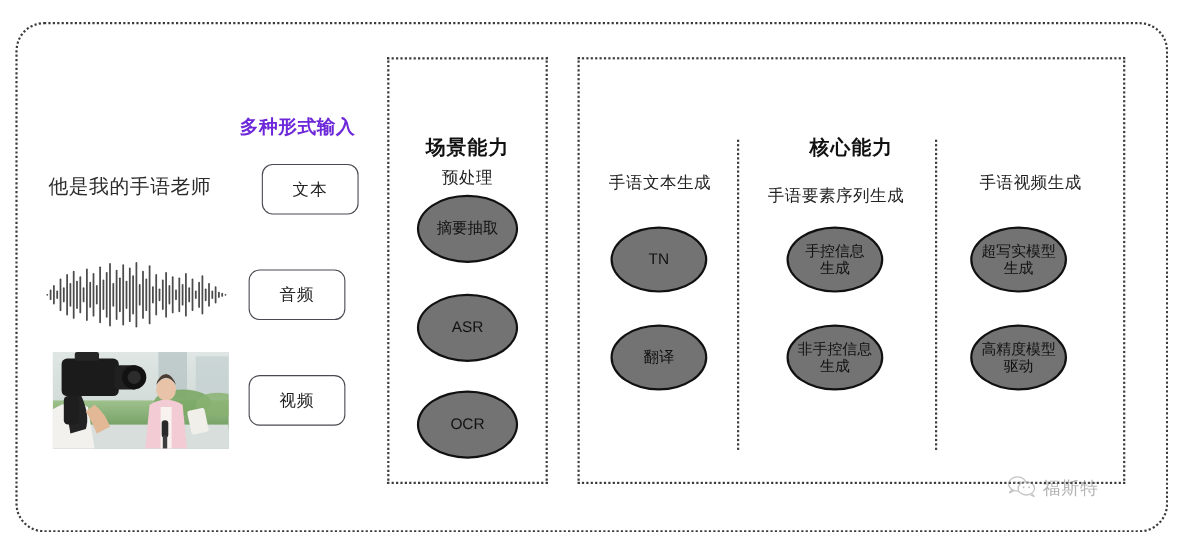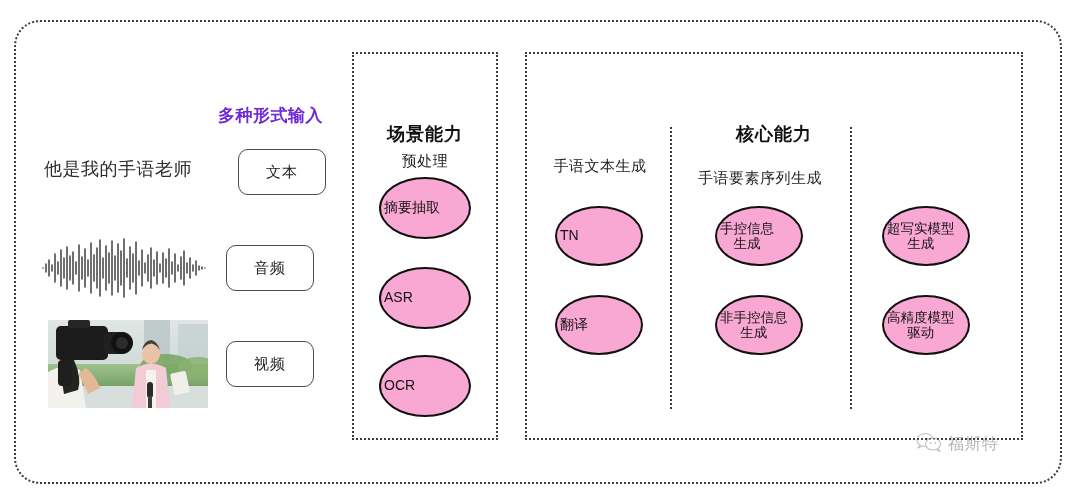--- a/index.html
+++ b/index.html
@@ -56,24 +56,24 @@
     top:73px;height:282px;
   }
   .vdiv-1{left:143px;}
   .vdiv-2{left:323px;}
 
   
   .oval{
     position:absolute;
     border:2.5px solid #111;
     border-radius:50%;
-    display:flex;align-items:center;
+    display:flex;align-items:center;justify-content:center;
     text-align:center;
     box-sizing:border-box;
-    background:#f9a8d4;
+    background:#737373;
     line-height:1.12;
     color:#111;
   }
   .oval-sm{width:88px;height:60px;font-size:14px;}
   .oval-md{width:92px;height:62px;font-size:14px;}
   .oval-lat{font-size:13.5px;}
   .oval span{display:block;padding:0 3px;}
 
   
   .input-label{
@@ -272,20 +272,21 @@
         <span>生成</span>
       </div>
     </div>
     <div class="oval oval-sm oval-lat" style="left:188px;top:241px;">
       <div>
         <span>非手控信息</span>
         <span>生成</span>
       </div>
     </div>
 
+    <div class="panel-sub" style="left:330px;width:160px;top:103px;">手语视频生成</div>
     <div class="oval oval-sm oval-lat" style="left:355px;top:152px;">
       <div>
         <span>超写实模型</span>
         <span>生成</span>
       </div>
     </div>
     <div class="oval oval-sm oval-lat" style="left:355px;top:241px;">
       <div>
         <span>高精度模型</span>
         <span>驱动</span>

